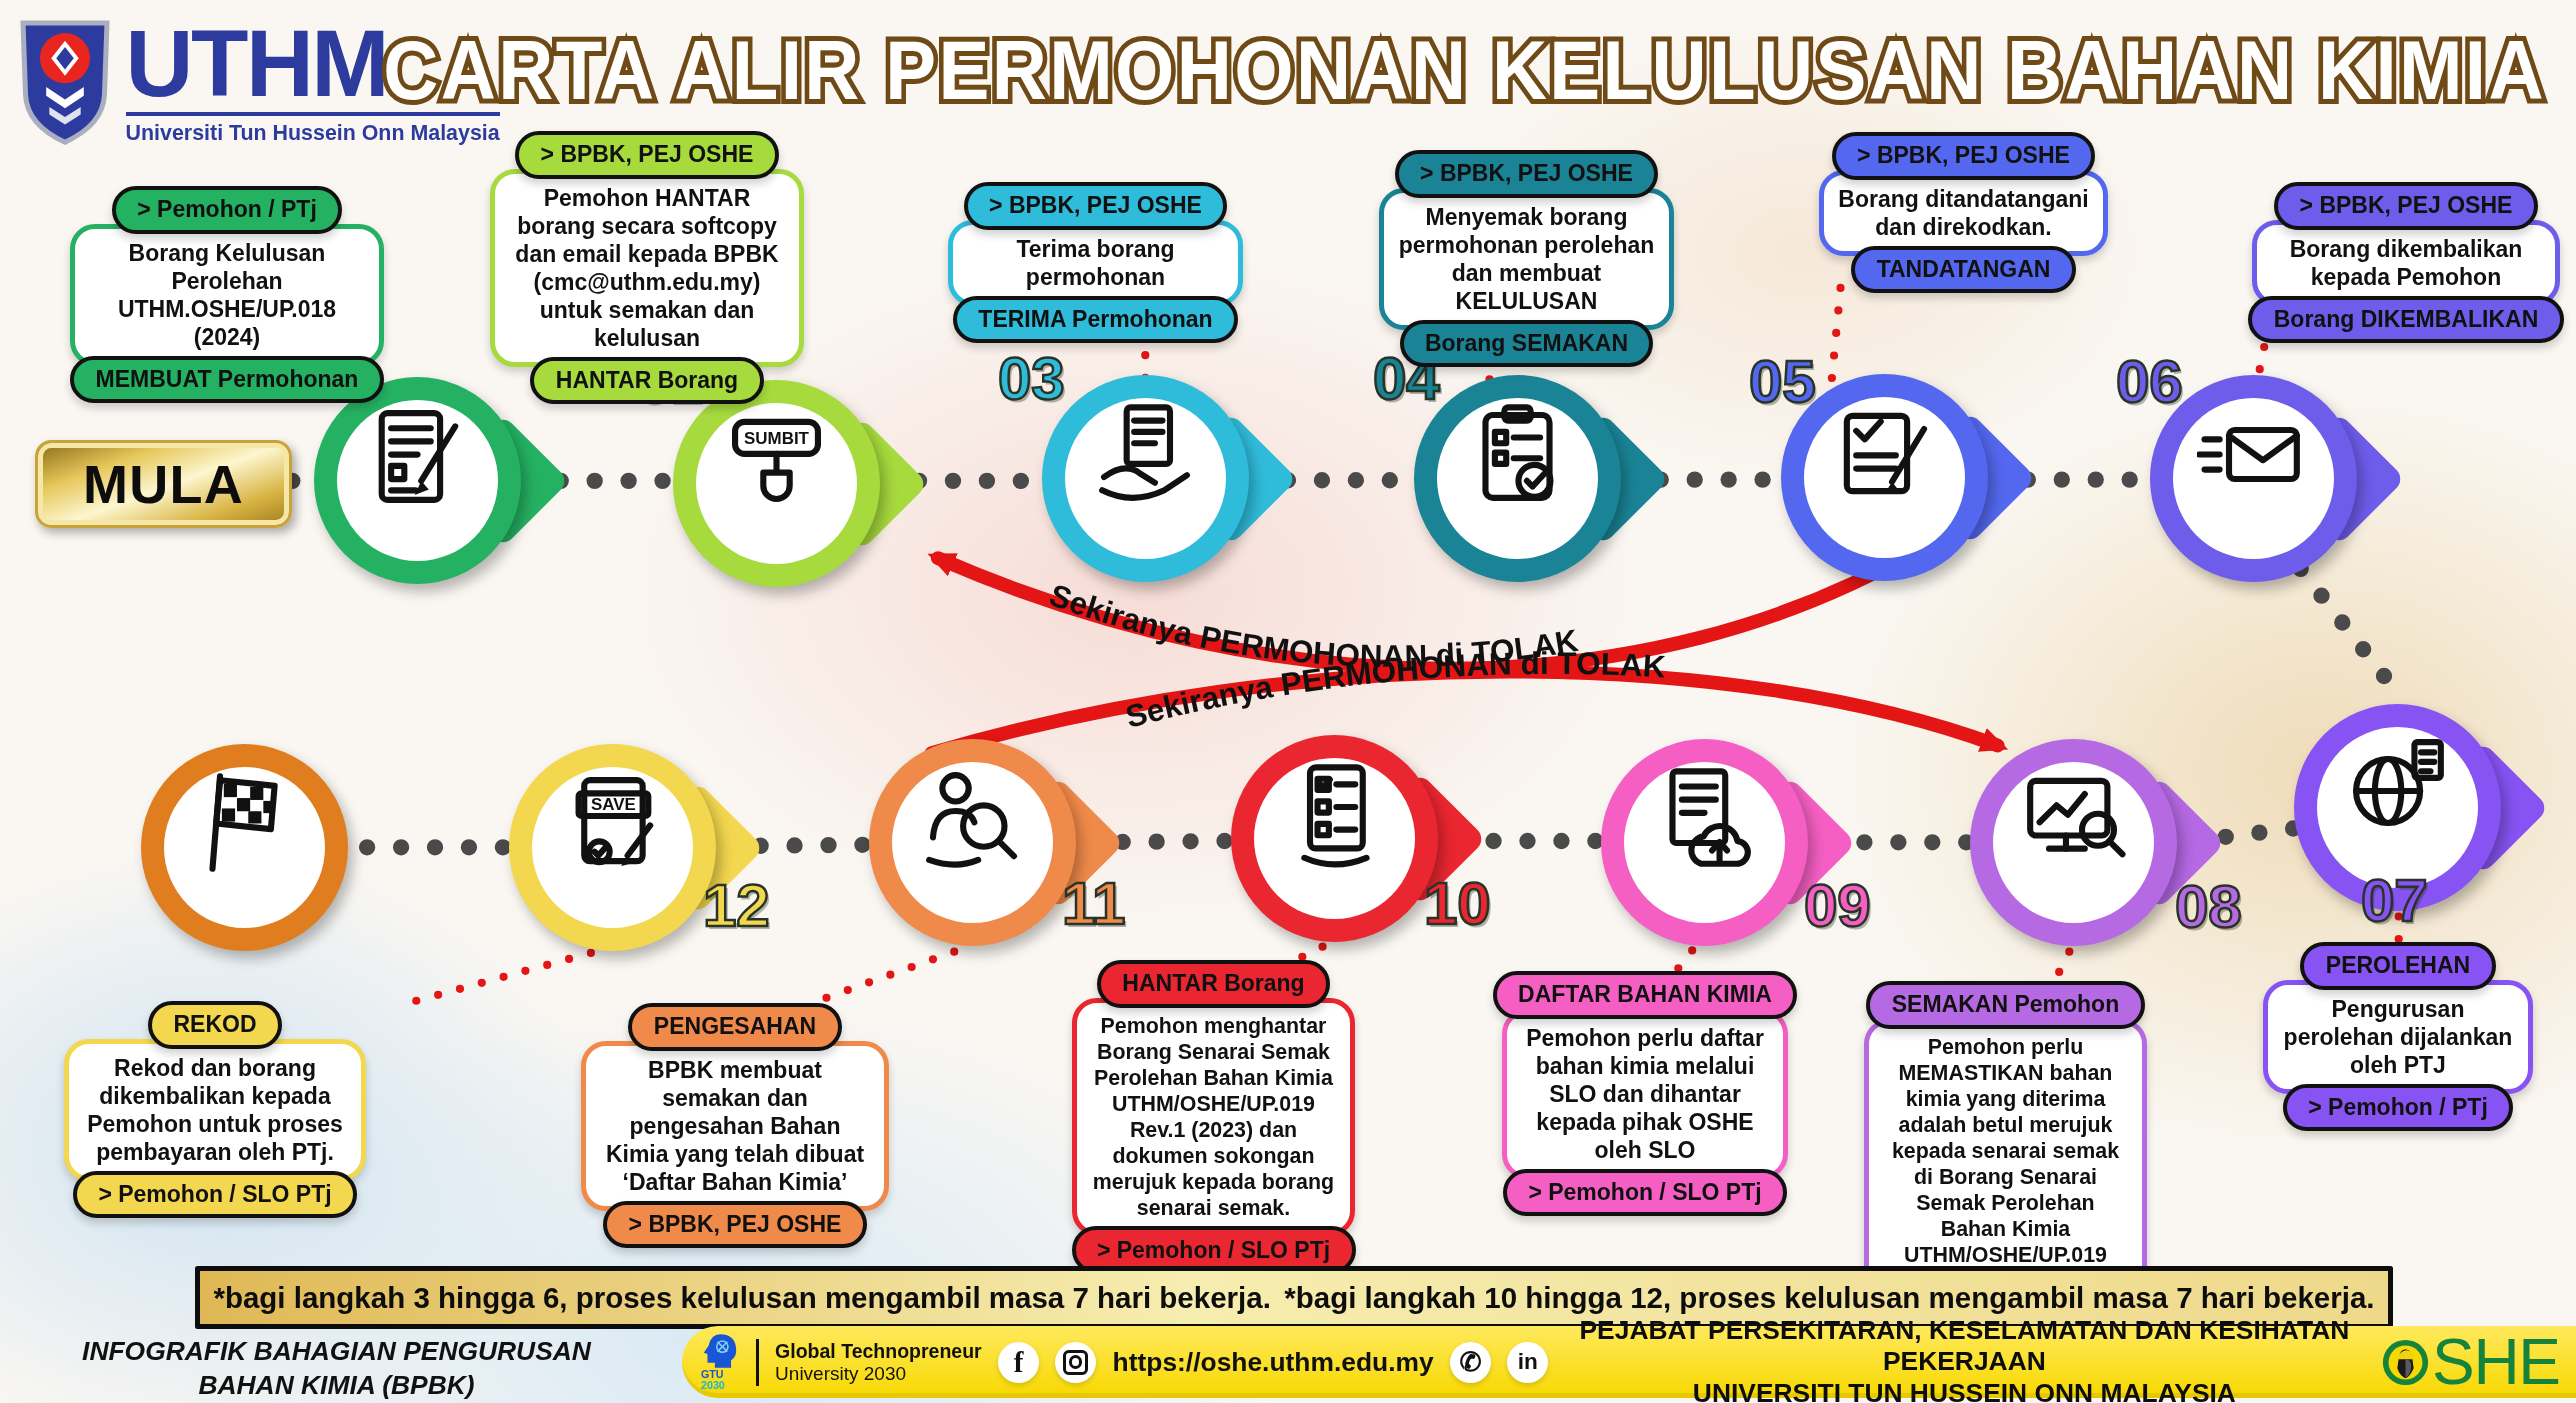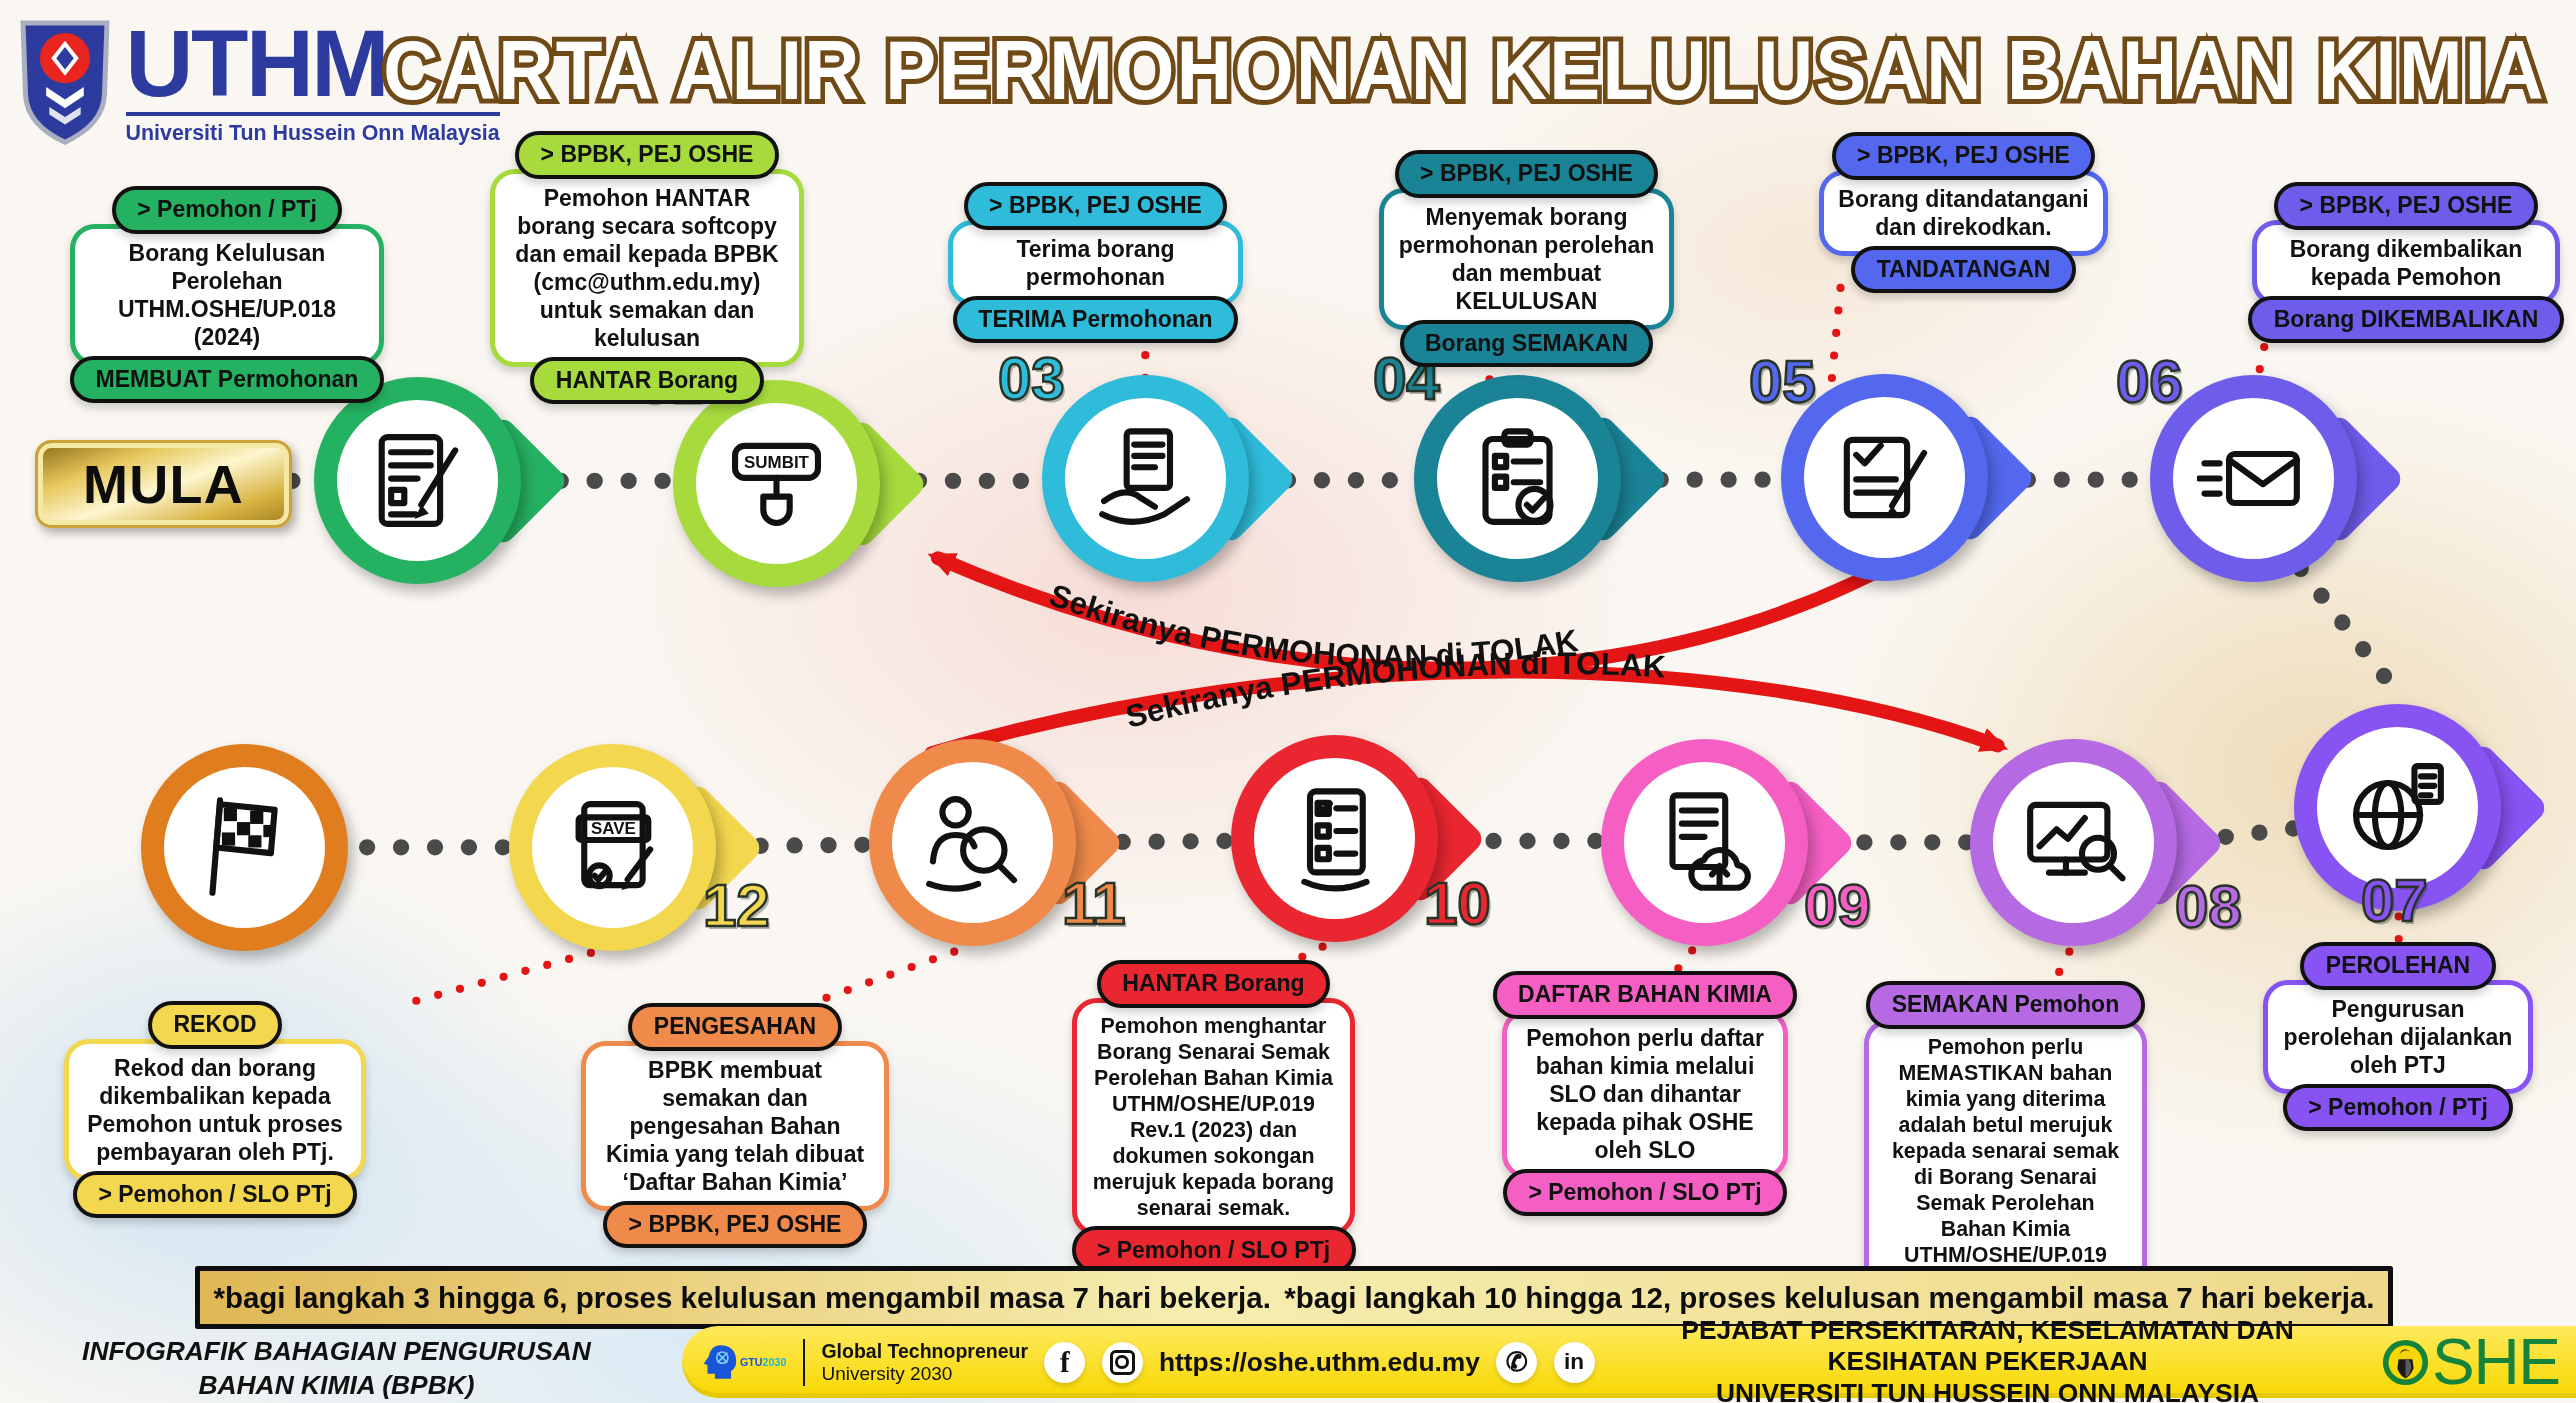--- a/index.html
+++ b/index.html
@@ -31,41 +31,41 @@
   .arrow-label{font-size:50px;font-weight:800;fill:#111;}
   
   .mula{position:absolute;left:35px;top:440px;width:251px;height:82px;z-index:3;
     background:linear-gradient(160deg,#8a6a14 0%,#e7c85c 28%,#fdf6cf 52%,#d9b545 78%,#a07d1d 100%);
     border:3.8px solid #c9a23a;border-radius:16.3px;box-shadow:inset 0 0 0 5px #f5e7a6, 3.8px 5px 10px rgba(0,0,0,.3);
     display:flex;align-items:center;justify-content:center;font-size:54px;font-weight:900;color:#0d0d0d;letter-spacing:1.3px;}
   
   .node{position:absolute;width:207px;height:207px;z-index:2;}
   .node .tail{position:absolute;width:94px;height:94px;background:var(--c);top:57px;right:-29px;transform:rotate(45deg);border-radius:12.6px;}
   .node .ring{position:absolute;inset:0;border-radius:50%;background:var(--c);box-shadow:5px 7.5px 12.6px rgba(0,0,0,.28);}
-  .node .inner{position:absolute;inset:22.6px;background:#fff;border-radius:50%;display:flex;align-items:center;justify-content:center;}
+  .node .inner{position:absolute;inset:22.6px;background:#fff;border-radius:50%;display:flex;justify-content:center;}
   .icon{width:113px;height:113px;}
   .icon path,.icon rect,.icon circle,.icon line,.icon polyline,.icon ellipse{stroke:#111;stroke-width:6.5;fill:none;stroke-linecap:round;stroke-linejoin:round;}
   .icon .fill{fill:#111;stroke:none;}
   .icon text{stroke:none;fill:#111;font-weight:800;font-family:"Liberation Sans",sans-serif;}
   .stepnum{position:absolute;z-index:2;font-size:60px;font-weight:900;color:var(--c);-webkit-text-stroke:2.5px #283428;text-shadow:2.5px 2.5px 0 rgba(40,52,40,.35);}
   
   .stack{position:absolute;display:flex;flex-direction:column;align-items:center;z-index:3;}
   .pill{background:var(--c);border:4.4px solid #111;border-radius:29px;padding:6.3px 21.4px;font-size:23px;font-weight:800;color:#111;text-align:center;white-space:nowrap;z-index:2;box-shadow:0 5px 8.8px rgba(0,0,0,.18);}
   .desc{background:#fff;border:5.7px solid var(--c);border-radius:25px;padding:10px 12.6px;font-size:23px;line-height:1.22;font-weight:800;color:#111;text-align:center;margin:-10px 0;z-index:1;box-shadow:0 5px 8.8px rgba(0,0,0,.18);width:calc(100% - 36px);}
   .desc.small{font-size:21.4px;}
   
   .notebar{position:absolute;left:195px;top:1266px;width:2188px;height:53px;z-index:3;
     background:linear-gradient(90deg,#dfb855,#f6edb0 45%,#eed98a);border:5px solid #0d0d0d;border-radius:2.5px;
     display:flex;align-items:center;justify-content:space-evenly;font-size:29.5px;font-weight:800;color:#0d0d0d;}
   
   .credit{position:absolute;left:19px;top:1334px;width:635px;text-align:center;font-style:italic;font-weight:800;font-size:26.4px;line-height:1.3;color:#111;z-index:3;}
   .banner{position:absolute;left:682px;top:1326px;width:1894px;height:72px;z-index:3;
     background:linear-gradient(#ffe95c,#f7d800);border-radius:44px 0 0 44px;
     display:flex;align-items:center;gap:16.3px;padding:0 16.3px 0 19px;box-sizing:border-box;box-shadow:inset 0 -5px 0 rgba(0,0,0,.07);}
-  .gtu{display:flex;align-items:center;line-height:1;}
+  .gtu{display:flex;flex-direction:column;line-height:1;}
   .gtu .badge-top{font-size:10.7px;font-weight:900;color:#1956d6;}
   .gtu .badge-bot{font-size:10.7px;font-weight:900;color:#19b6d6;}
   .vdiv{width:2.5px;height:47px;background:#111;}
   .gtu-text .l1{font-size:19.5px;font-weight:800;color:#111;}
   .gtu-text .l2{font-size:19px;font-weight:500;color:#111;}
   .soc{width:41px;height:41px;background:#fff;border-radius:50%;display:flex;align-items:center;justify-content:center;flex:none;box-shadow:0 2.5px 5px rgba(0,0,0,.15);}
   .fb-glyph{font-size:29px;font-weight:900;color:#111;font-family:"Liberation Serif",serif;}
   .ig-box{width:19px;height:19px;border:3.1px solid #111;border-radius:5.7px;position:relative;}
   .ig-box::after{content:"";position:absolute;top:2.5px;left:2.5px;width:7.5px;height:7.5px;border:3.1px solid #111;border-radius:50%;}
   .wa-glyph{font-size:26.4px;font-weight:700;color:#111;}

